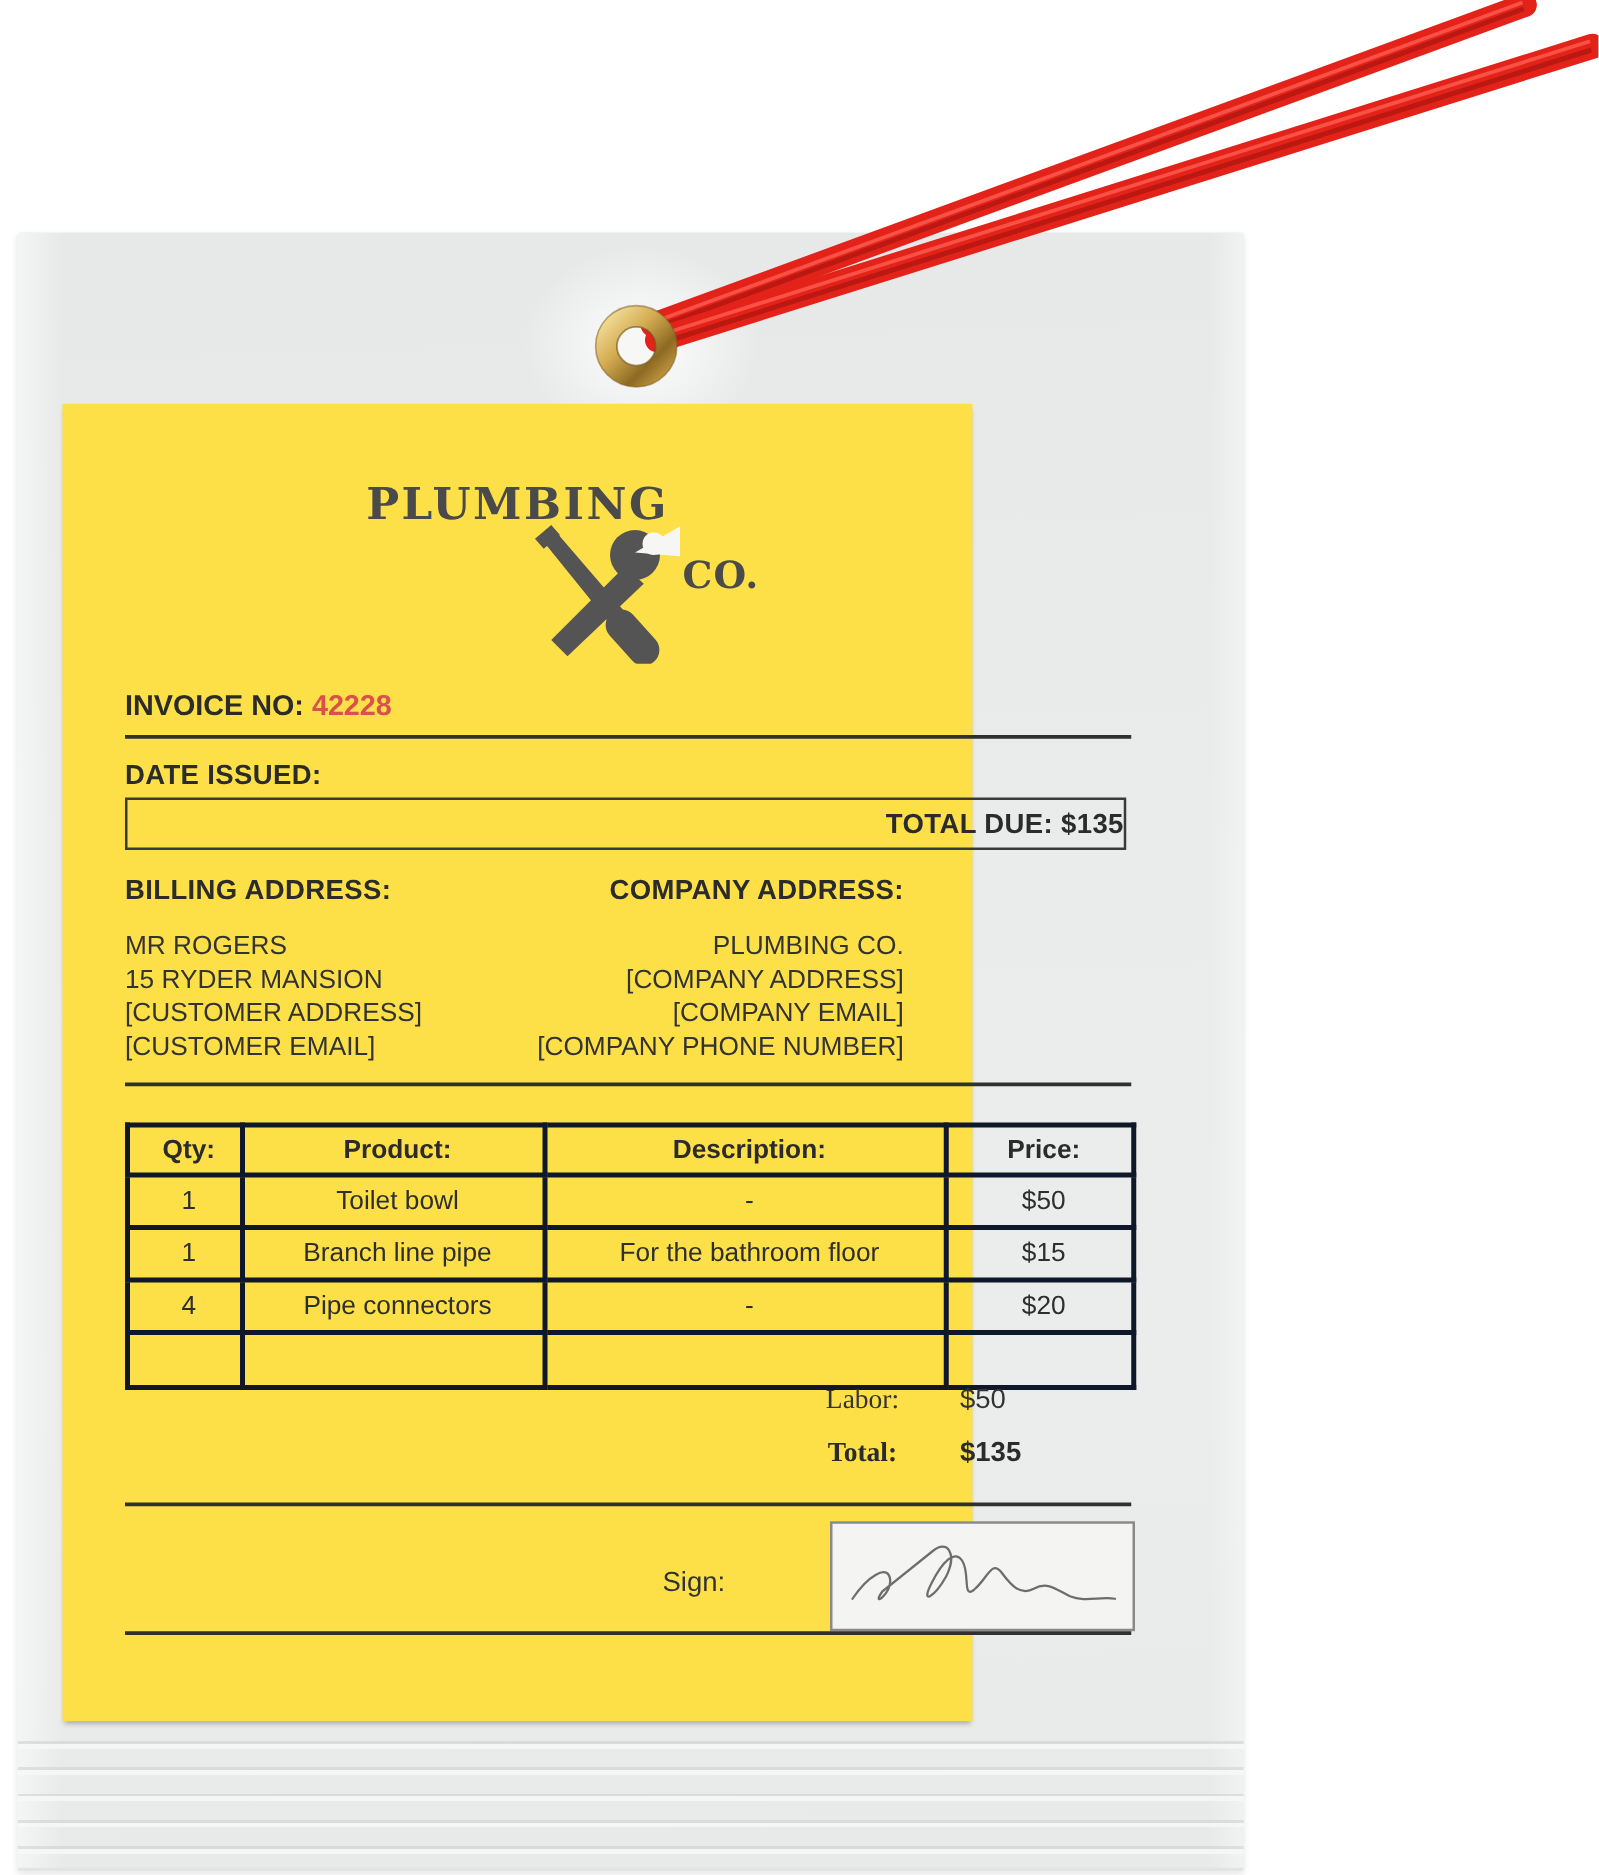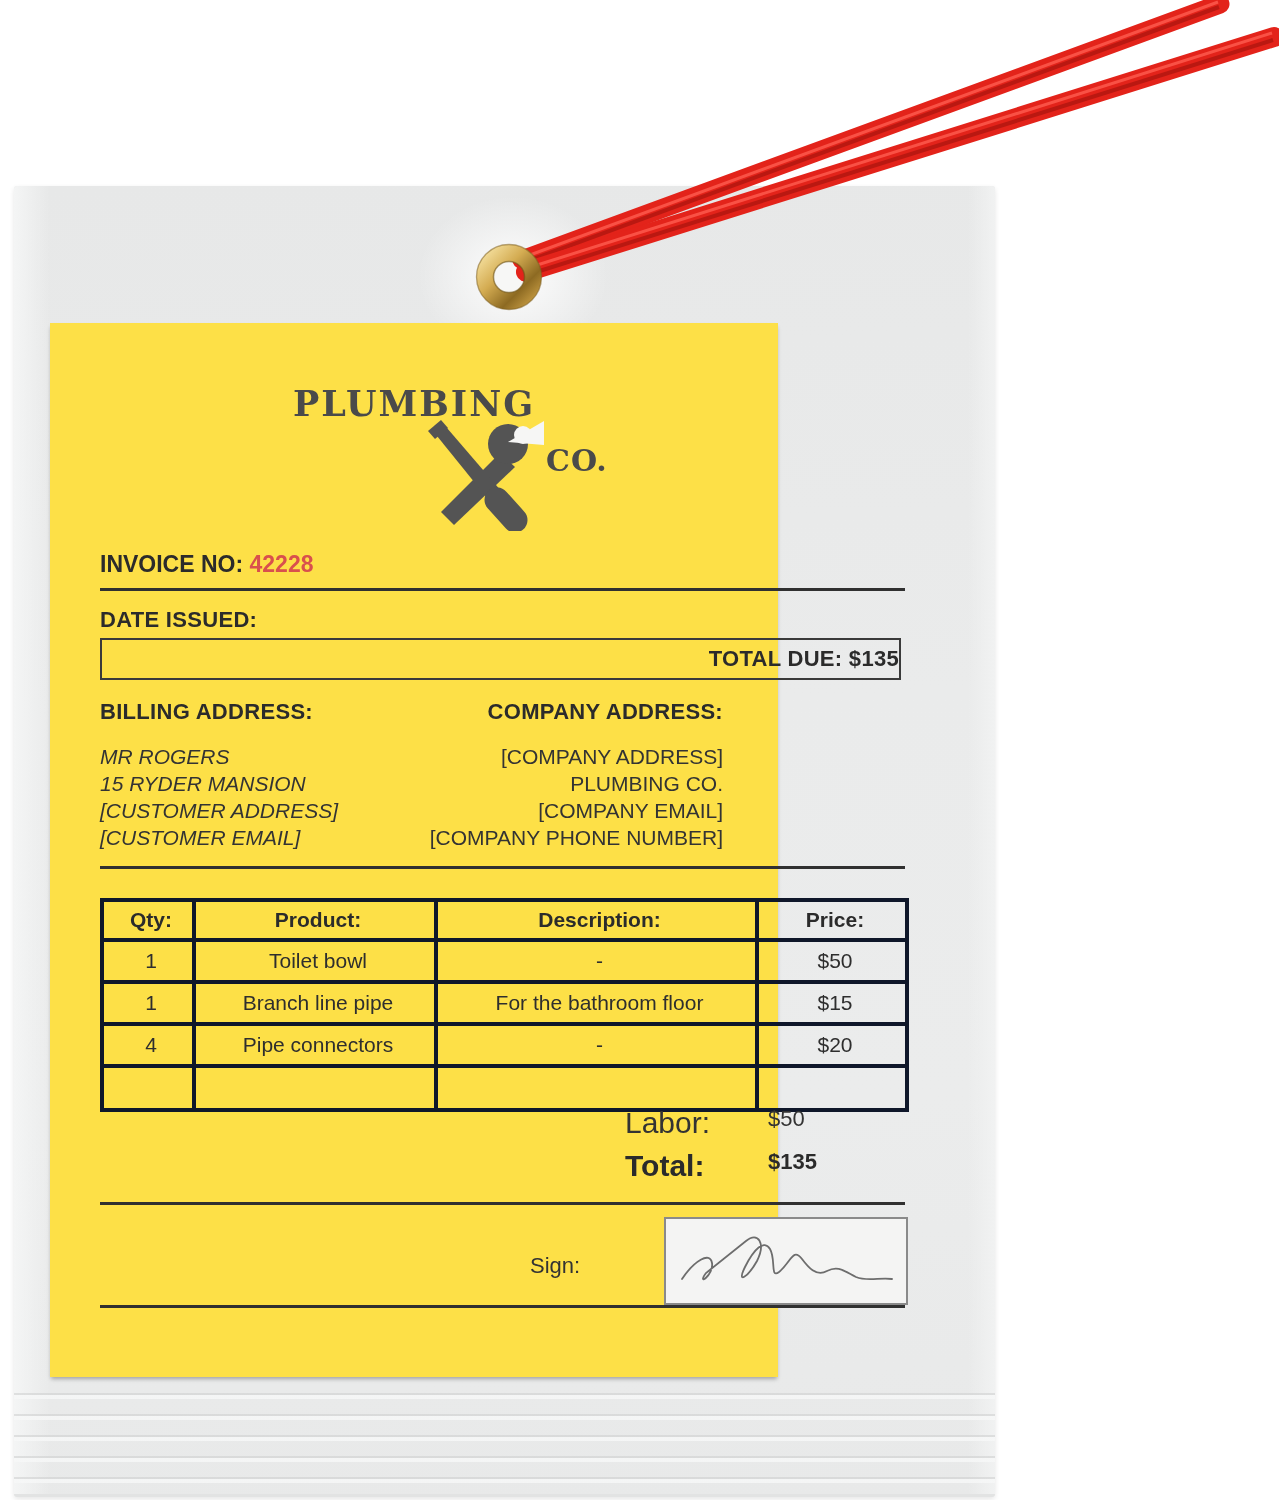--- a/index.html
+++ b/index.html
@@ -35,31 +35,31 @@
   .logo-icon{position:absolute;left:370px;top:96px;width:124px;height:112px;}
   
   .inv-row{position:absolute;left:50px;top:228px;font-size:23px;font-weight:bold;color:#2b2b2b;}
   .inv-red{color:#d9504d;}
   .date-row{position:absolute;left:50px;top:284px;}
   .due-box{position:absolute;left:50px;top:315px;width:801px;height:42px;border:2px solid #3a3a3a;
       display:flex;align-items:center;justify-content:flex-end;box-sizing:border-box;}
   
   .addr-head-l{position:absolute;left:50px;top:376px;}
   .addr-head-r{position:absolute;right:55px;top:376px;text-align:right;}
-  .addr-lines-l{position:absolute;left:50px;top:420px;font-style:italic;}
+  .addr-lines-l{position:absolute;left:50px;top:420px;}
   .addr-lines-r{position:absolute;right:55px;top:420px;text-align:right;}
   
   table.items{position:absolute;left:50px;top:575px;border-collapse:collapse;table-layout:fixed;
       width:805px;font-size:21px;color:#2e2e2e;}
   table.items th,table.items td{border:4px solid #0f172a;padding:0 4px 0 10px;text-align:center;
       vertical-align:middle;height:38px;overflow:hidden;white-space:nowrap;}
   table.items th{font-weight:bold;height:36px;color:#2b2b2b;}
   table.items tr.empty td{height:40px;}
   
-  .sum-label{position:absolute;width:130px;text-align:left;font-size:30px;color:#333;}
+  .sum-label{position:absolute;width:130px;text-align:center;font-size:22px;color:#333;font-family:Liberation Serif, serif;}
   .sum-value{position:absolute;font-size:22px;color:#333;}
   .bold{font-weight:bold;color:#2b2b2b;}
   
   .sign-label{position:absolute;left:480px;top:930px;width:125px;text-align:left;font-size:22px;color:#333;}
   .sign-box{position:absolute;left:614px;top:894px;width:240px;height:84px;border:2px solid #8a8a8a;
       background:#f4f4f3;}
   
   .overlay-svg{position:absolute;left:0;top:0;width:1279px;height:1500px;pointer-events:none;}
 </style>
 </head>
@@ -108,22 +108,22 @@
     <div class="addr-head-l h-bold">BILLING ADDRESS:</div>
     <div class="addr-head-r h-bold">COMPANY ADDRESS:</div>
 
     <div class="addr-lines-l body-txt">
       <div>MR ROGERS</div>
       <div>15 RYDER MANSION</div>
       <div>[CUSTOMER ADDRESS]</div>
       <div>[CUSTOMER EMAIL]</div>
     </div>
     <div class="addr-lines-r body-txt">
+      <div>PLUMBING CO.</div>
       <div>[COMPANY ADDRESS]</div>
-      <div>PLUMBING CO.</div>
       <div>[COMPANY EMAIL]</div>
       <div>[COMPANY PHONE NUMBER]</div>
     </div>
 
     <div class="rule" style="top:543px;"></div>
 
     <table class="items">
       <colgroup>
           <col style="width:92px">
           <col style="width:242px">

